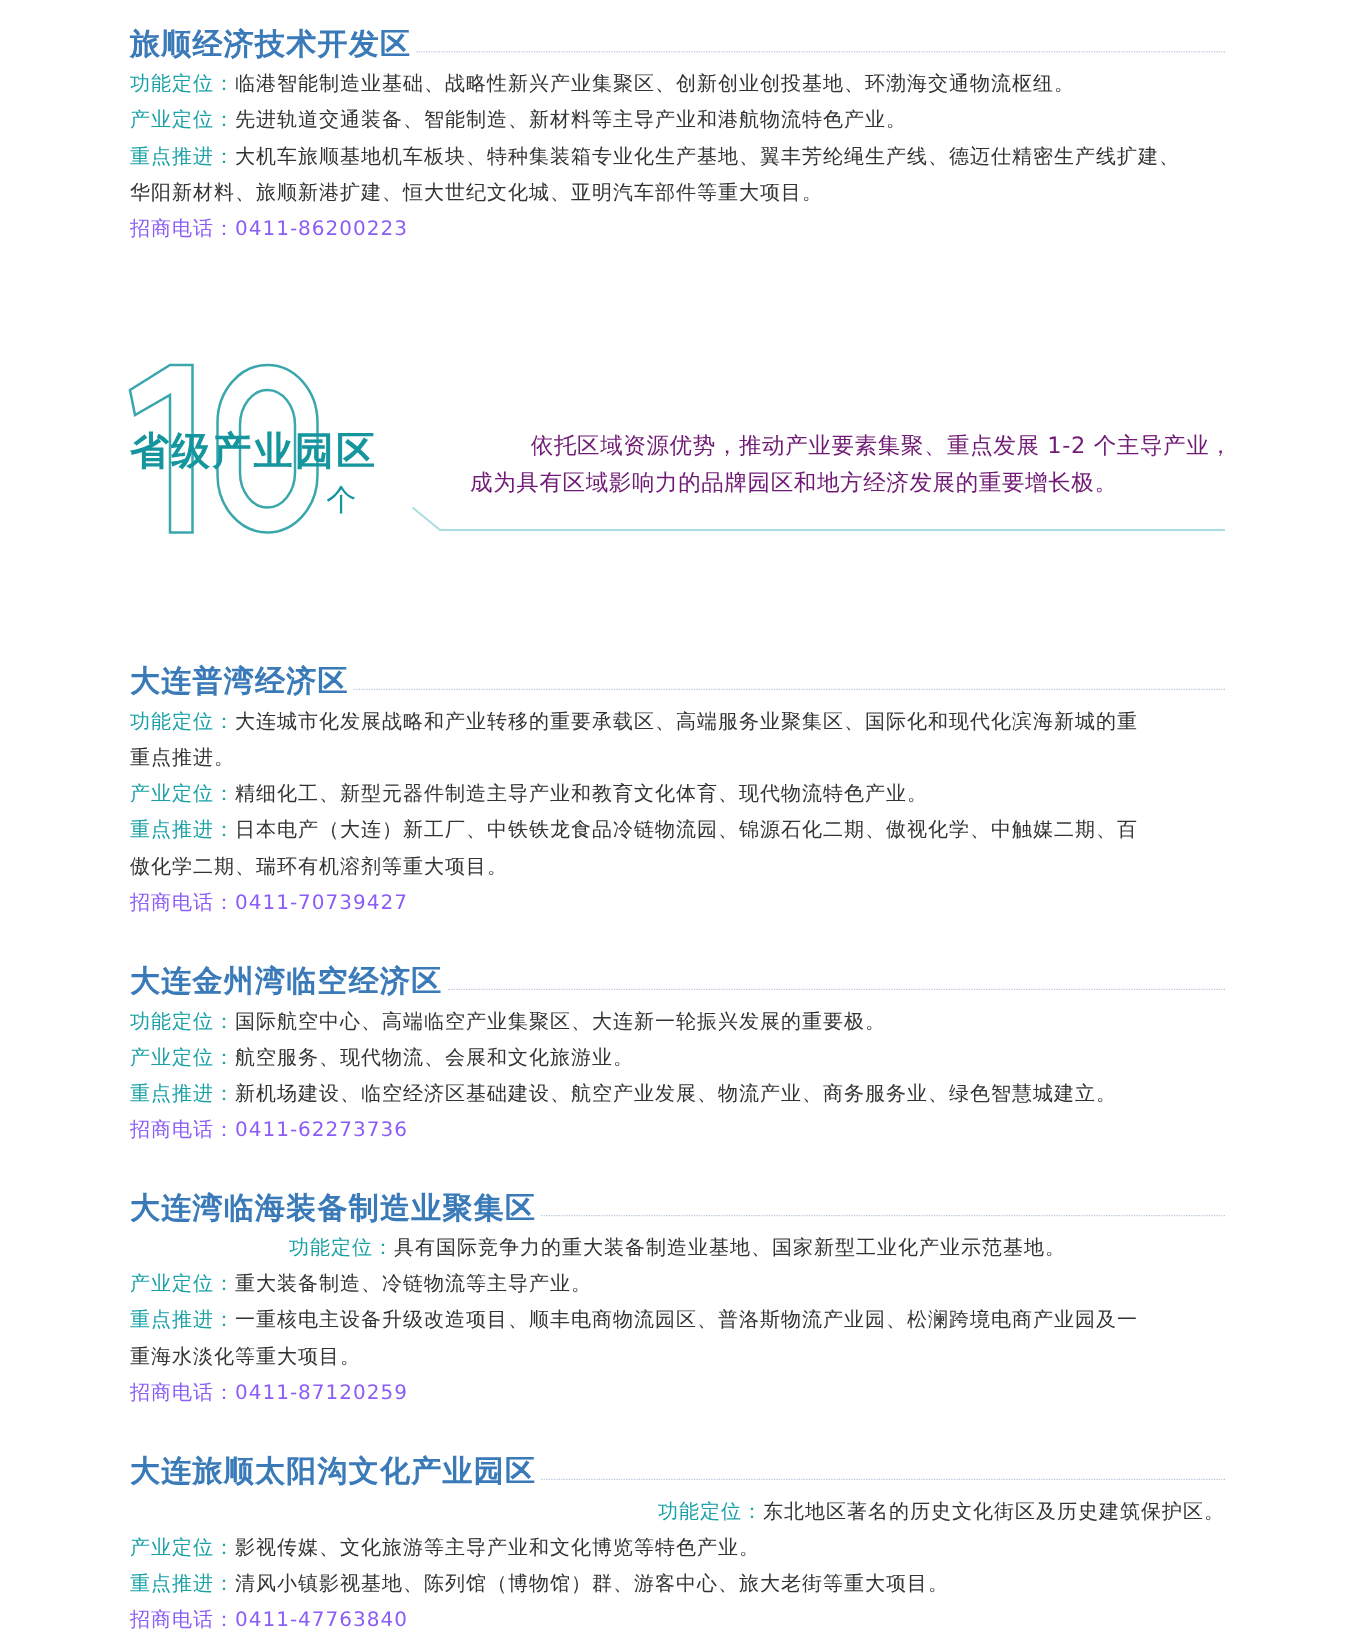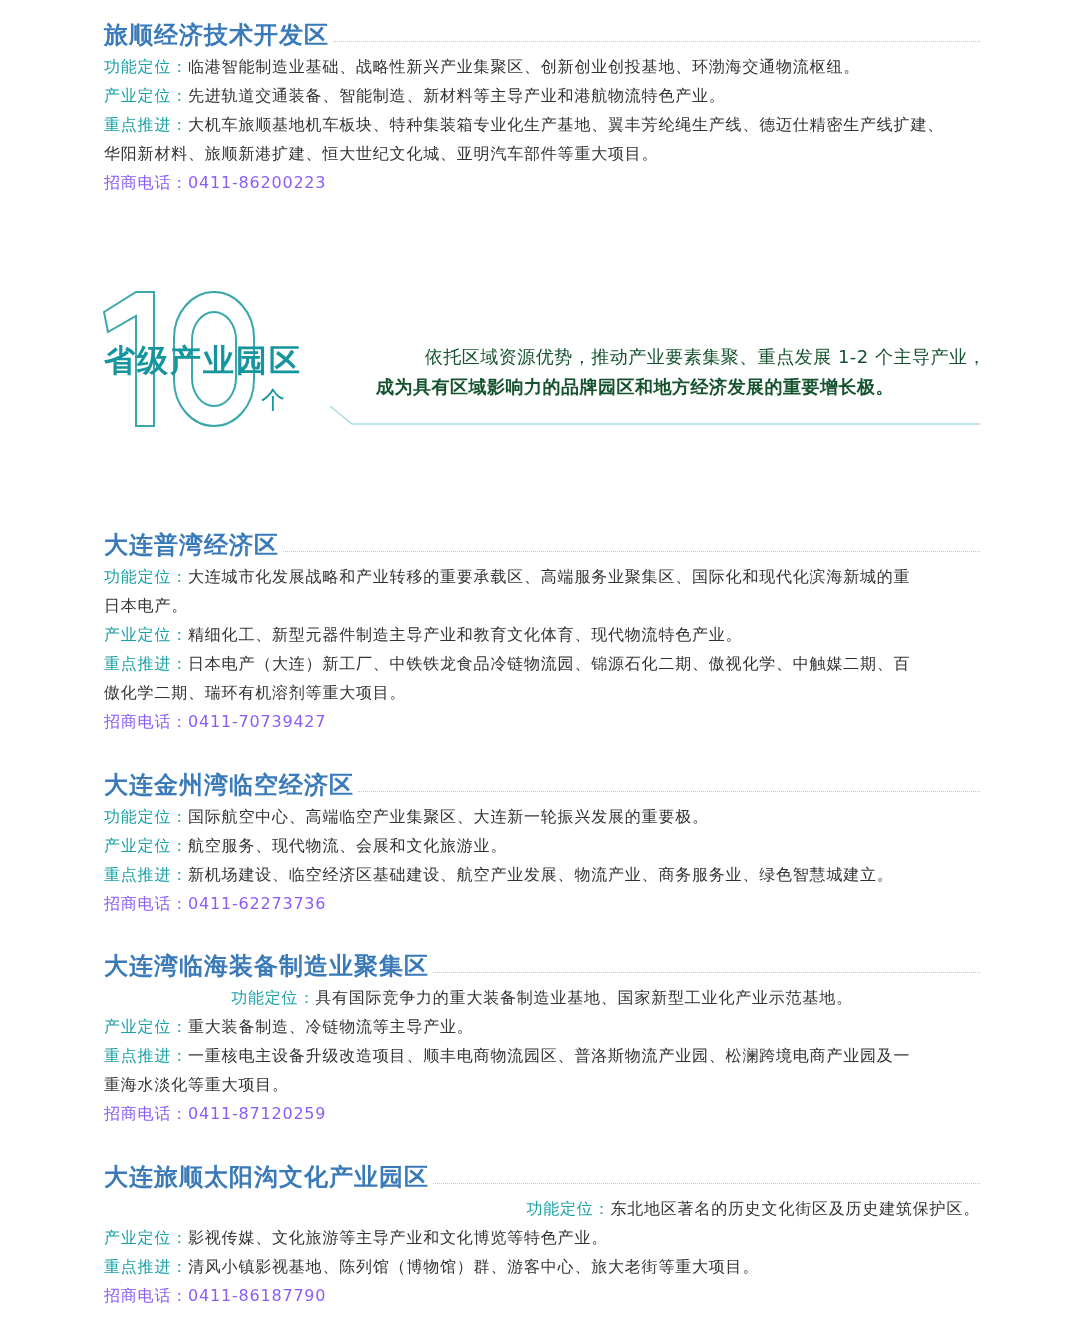--- a/index.html
+++ b/index.html
@@ -12,23 +12,23 @@
   .row { font-size: 16px; line-height: 29px; color: #333333; letter-spacing: 0.8px; }
   .lbl { color: #1aa1a6; }
   .phone { color: #8b5cf6; font-size: 16px; line-height: 29px; letter-spacing: 0.8px; }
 
   
   .hero { position: absolute; left: 96px; top: 284px; width: 890px; height: 150px; }
   .big-num { position: absolute; left: 0; top: 0; }
   .hero-title { position: absolute; left: 8px; top: 56px; font-size: 31px; font-weight: bold; color: #15959e; letter-spacing: 2px; background: transparent; }
   .ge { position: absolute; left: 165px; top: 100px; font-size: 24px; color: #15959e; }
   .hero-line { position: absolute; left: 232px; top: 0; }
-  .hero-text { position: absolute; left: 280px; top: 58px; width: 610px; font-size: 18px; color: #14532d; line-height: 30px; letter-spacing: 0.5px; }
+  .hero-text { position: absolute; left: 280px; top: 58px; width: 610px; font-size: 18px; color: #701a75; line-height: 30px; letter-spacing: 0.5px; }
   .hero-text .l1 { display: block; text-align: right; }
-  .hero-text .l2 { display: block; font-weight: bold; }
+  .hero-text .l2 { display: block; }
 </style>
 </head>
 <body>
 
 <div class="section" style="top:16px;">
   <div class="sec-title-row">
     <span class="sec-title">旅顺经济技术开发区</span>
     <span class="sec-dots"></span>
   </div>
   <div class="row" style="margin-top:2px;">
@@ -70,21 +70,21 @@
 
 <div class="section" style="top:526px;">
   <div class="sec-title-row">
     <span class="sec-title">大连普湾经济区</span>
     <span class="sec-dots"></span>
   </div>
   <div class="row" style="margin-top:2px;">
     <span class="lbl">功能定位：</span><span>大连城市化发展战略和产业转移的重要承载区、高端服务业聚集区、国际化和现代化滨海新城的重</span>
   </div>
   <div class="row">
-    <span>日本电产。</span>
+    <span>重点推进。</span>
   </div>
   <div class="row">
     <span class="lbl">产业定位：</span><span>精细化工、新型元器件制造主导产业和教育文化体育、现代物流特色产业。</span>
   </div>
   <div class="row">
     <span class="lbl">重点推进：</span><span>日本电产（大连）新工厂、中铁铁龙食品冷链物流园、锦源石化二期、傲视化学、中触媒二期、百</span>
   </div>
   <div class="row">
     <span>傲化学二期、瑞环有机溶剂等重大项目。</span>
   </div>
@@ -142,15 +142,15 @@
   <div class="row" style="margin-top:2px;text-align:right;">
     <span class="lbl">功能定位：</span><span>东北地区著名的历史文化街区及历史建筑保护区。</span>
   </div>
   <div class="row">
     <span class="lbl">产业定位：</span><span>影视传媒、文化旅游等主导产业和文化博览等特色产业。</span>
   </div>
   <div class="row">
     <span class="lbl">重点推进：</span><span>清风小镇影视基地、陈列馆（博物馆）群、游客中心、旅大老街等重大项目。</span>
   </div>
   <div class="phone">
-    <span>招商电话：</span><span>0411-86187790</span>
+    <span>招商电话：</span><span>0411-47763840</span>
   </div>
 </div>
 
 </body></html>

